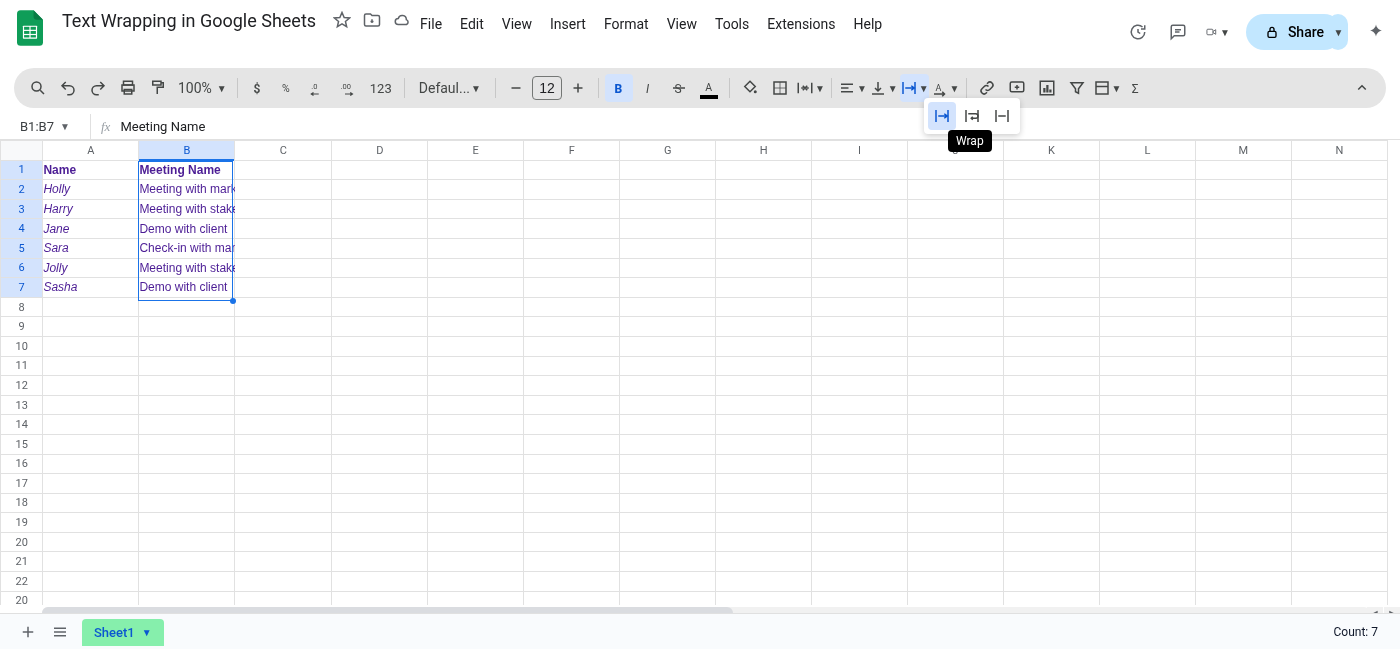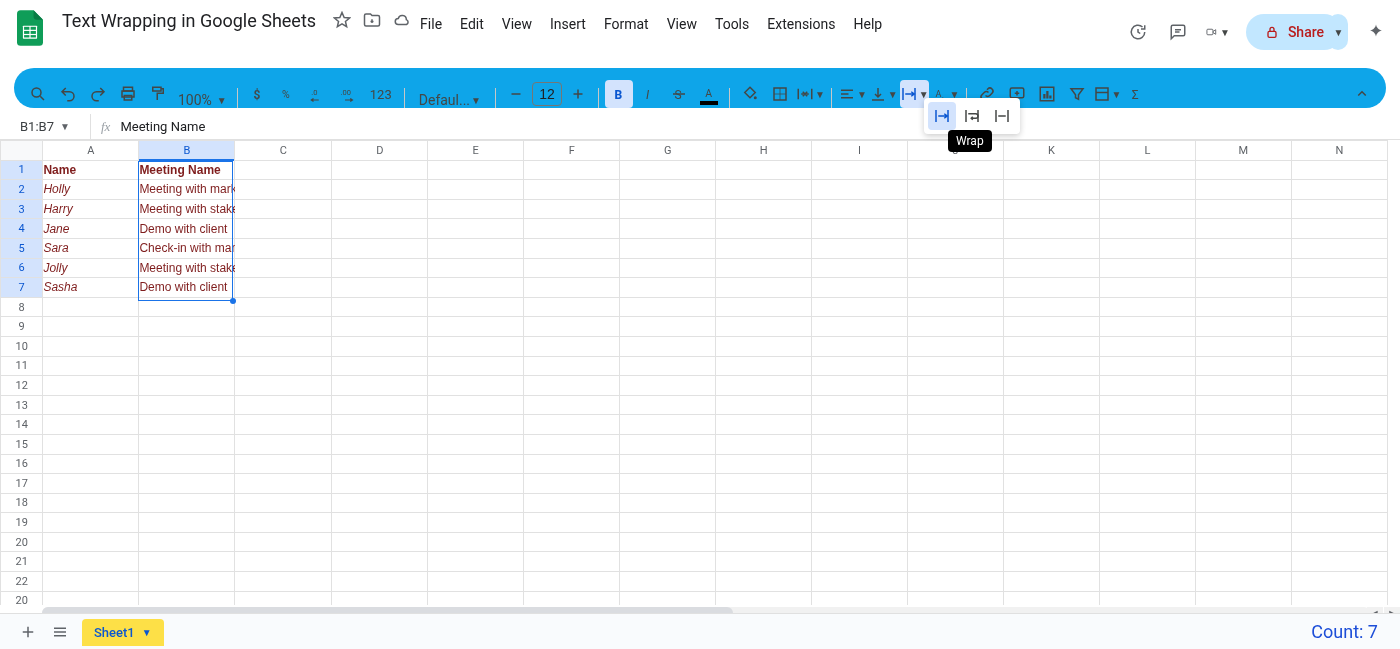--- a/index.html
+++ b/index.html
@@ -8,23 +8,23 @@
 .logo{width:36px;height:36px;display:flex;align-items:center;justify-content:center;margin-right:8px;margin-top:2px}
 .logo svg{width:26px;height:36px}
 .title-area{flex:1;display:flex;}
 .title-row{display:flex;align-items:center;gap:10px;height:24px}
 .doc-title{font-size:18px;color:#202124;padding:2px 6px}
 .title-icon{width:20px;height:20px;color:#5f6368;display:flex;align-items:center;justify-content:center;cursor:pointer}
 .menus{display:flex;gap:2px;margin-top:4px}
 .menu{padding:4px 8px;font-size:14px;color:#202124;cursor:pointer;border-radius:4px}
 .header-right{display:flex;align-items:center;gap:16px;padding-top:6px}
 .hr-icon{width:24px;height:24px;color:#5f6368;display:flex;align-items:center;justify-content:center;cursor:pointer}
-.share-btn{display:flex;align-items:center;gap:8px;background:#c2e7ff;color:#b91c1c;height:36px;padding:0 18px;border-radius:40px;font-weight:500;cursor:pointer}
+.share-btn{display:flex;align-items:center;gap:8px;background:#c2e7ff;color:#000000;height:36px;padding:0 18px;border-radius:40px;font-weight:500;cursor:pointer}
 .share-dd{width:20px;height:36px;background:#c2e7ff;border-radius:40px;display:flex;align-items:center;justify-content:center;margin-left:-14px;cursor:pointer;color:#001d35}
-.toolbar{margin:4px 14px 0 14px;background:#0ea5e9;border-radius:24px;height:40px;display:flex;align-items:flex-end;padding:0 10px;gap:2px}
+.toolbar{margin:4px 14px 0 14px;background:#e5e5e5;border-radius:24px;height:40px;display:flex;align-items:center;padding:0 10px;gap:2px}
 .tb-btn{min-width:28px;height:28px;display:flex;align-items:center;justify-content:center;color:#444746;cursor:pointer;border-radius:4px;position:relative}
 .tb-btn.active{background:#d3e3fd;color:#0b57d0}
 .tb-sep{width:1px;height:20px;background:#c7c7c7;margin:0 4px}
 .zoom{display:flex;align-items:center;gap:4px;padding:0 4px;color:#444746;font-size:14px}
 .font-sel{display:flex;align-items:center;padding:0 8px;color:#444746;font-size:14px;min-width:72px;justify-content:space-between}
 .size-box{display:flex;align-items:center;gap:2px}
 .size-inp{width:30px;height:24px;border:1px solid #747775;border-radius:4px;text-align:center;font-size:14px;color:#202124;background:transparent}
 .text-color-bar{position:absolute;bottom:3px;left:5px;right:5px;height:4px;background:#000}
 .collapse{margin-left:auto;color:#444746}
 .dd-arrow{font-size:10px;margin-left:1px;color:#444746}
@@ -40,31 +40,31 @@
 .grid-wrap{position:relative;height:465px;overflow:hidden}
 .grid{border-collapse:collapse;table-layout:fixed;width:1388px}
 .grid th,.grid td{border:1px solid #e1e1e1;height:19.6px;font-size:12px;padding:0;white-space:nowrap;overflow:visible;position:relative}
 .grid th{background:#fff;color:#5f6368;font-weight:400;text-align:center;font-size:11px}
 .corner{width:42px;background:#f8f9fa!important}
 .row-hdr{width:42px;background:#fff;text-align:center;color:#5f6368;font-size:11px}
 .row-hdr.sel,.col-hdr.sel{background:#d3e3fd!important;color:#0b57d0}
 .col-hdr.sel{position:relative}
 .col-hdr.sel::after{content:"";position:absolute;left:0;right:0;bottom:-1px;height:2px;background:#1a73e8}
 .col-a{width:95px}.col-b{width:95px}.col-c{width:96px}.col-o{width:95px}
-.cell{padding:0 3px;text-align:left;font-size:12.5px;font-family:Arial,sans-serif;color:#7f1d1d;background:#fff}
+.cell{padding:0 3px;text-align:left;font-size:12.5px;font-family:Arial,sans-serif;color:#4c1d95;background:#fff}
 .bold{font-weight:700;font-size:13px}
 .italic{font-style:italic}
 .sel-outline{position:absolute;border:1px solid #1a73e8;pointer-events:none;z-index:10}
 .sel-handle{position:absolute;width:6px;height:6px;background:#1a73e8;border-radius:50%;z-index:11}
 .hscroll{position:absolute;left:42px;right:30px;bottom:30px;height:12px;background:#f1f1f1;border-radius:6px}
 .hscroll-thumb{position:absolute;left:0;width:52%;height:100%;background:#dadce0;border-radius:6px}
 .sheet-bar{position:absolute;bottom:0;left:0;right:0;height:36px;display:flex;align-items:center;background:#f9fbfd;border-top:1px solid #e0e0e0;padding:0 12px}
 .sb-btn{width:32px;height:32px;display:flex;align-items:center;justify-content:center;color:#5f6368;cursor:pointer;border-radius:4px}
-.sheet-tab{background:#fde047;color:#0b57d0;padding:6px 12px;border-radius:4px 4px 0 0;font-size:13px;font-weight:500;display:flex;align-items:center;gap:6px;margin-left:6px;margin-top:2px}
-.count{margin-left:auto;font-size:18px;color:#1d4ed8;padding-right:10px}
+.sheet-tab{background:#86efac;color:#0b57d0;padding:6px 12px;border-radius:4px 4px 0 0;font-size:13px;font-weight:500;display:flex;align-items:center;gap:6px;margin-left:6px;margin-top:2px}
+.count{margin-left:auto;font-size:12px;color:#0f172a;padding-right:10px}
 svg{width:18px;height:18px;fill:currentColor}
 .row-cells td{background:#fff}
 .nav-arrows{position:absolute;right:0;bottom:30px;display:flex;gap:1px}
 .nav-arr{width:16px;height:12px;background:#f1f1f1;color:#5f6368;font-size:9px;display:flex;align-items:center;justify-content:center}
 </style>
 </head>
 <body>
 
 <div class="header">
   <div class="logo">

